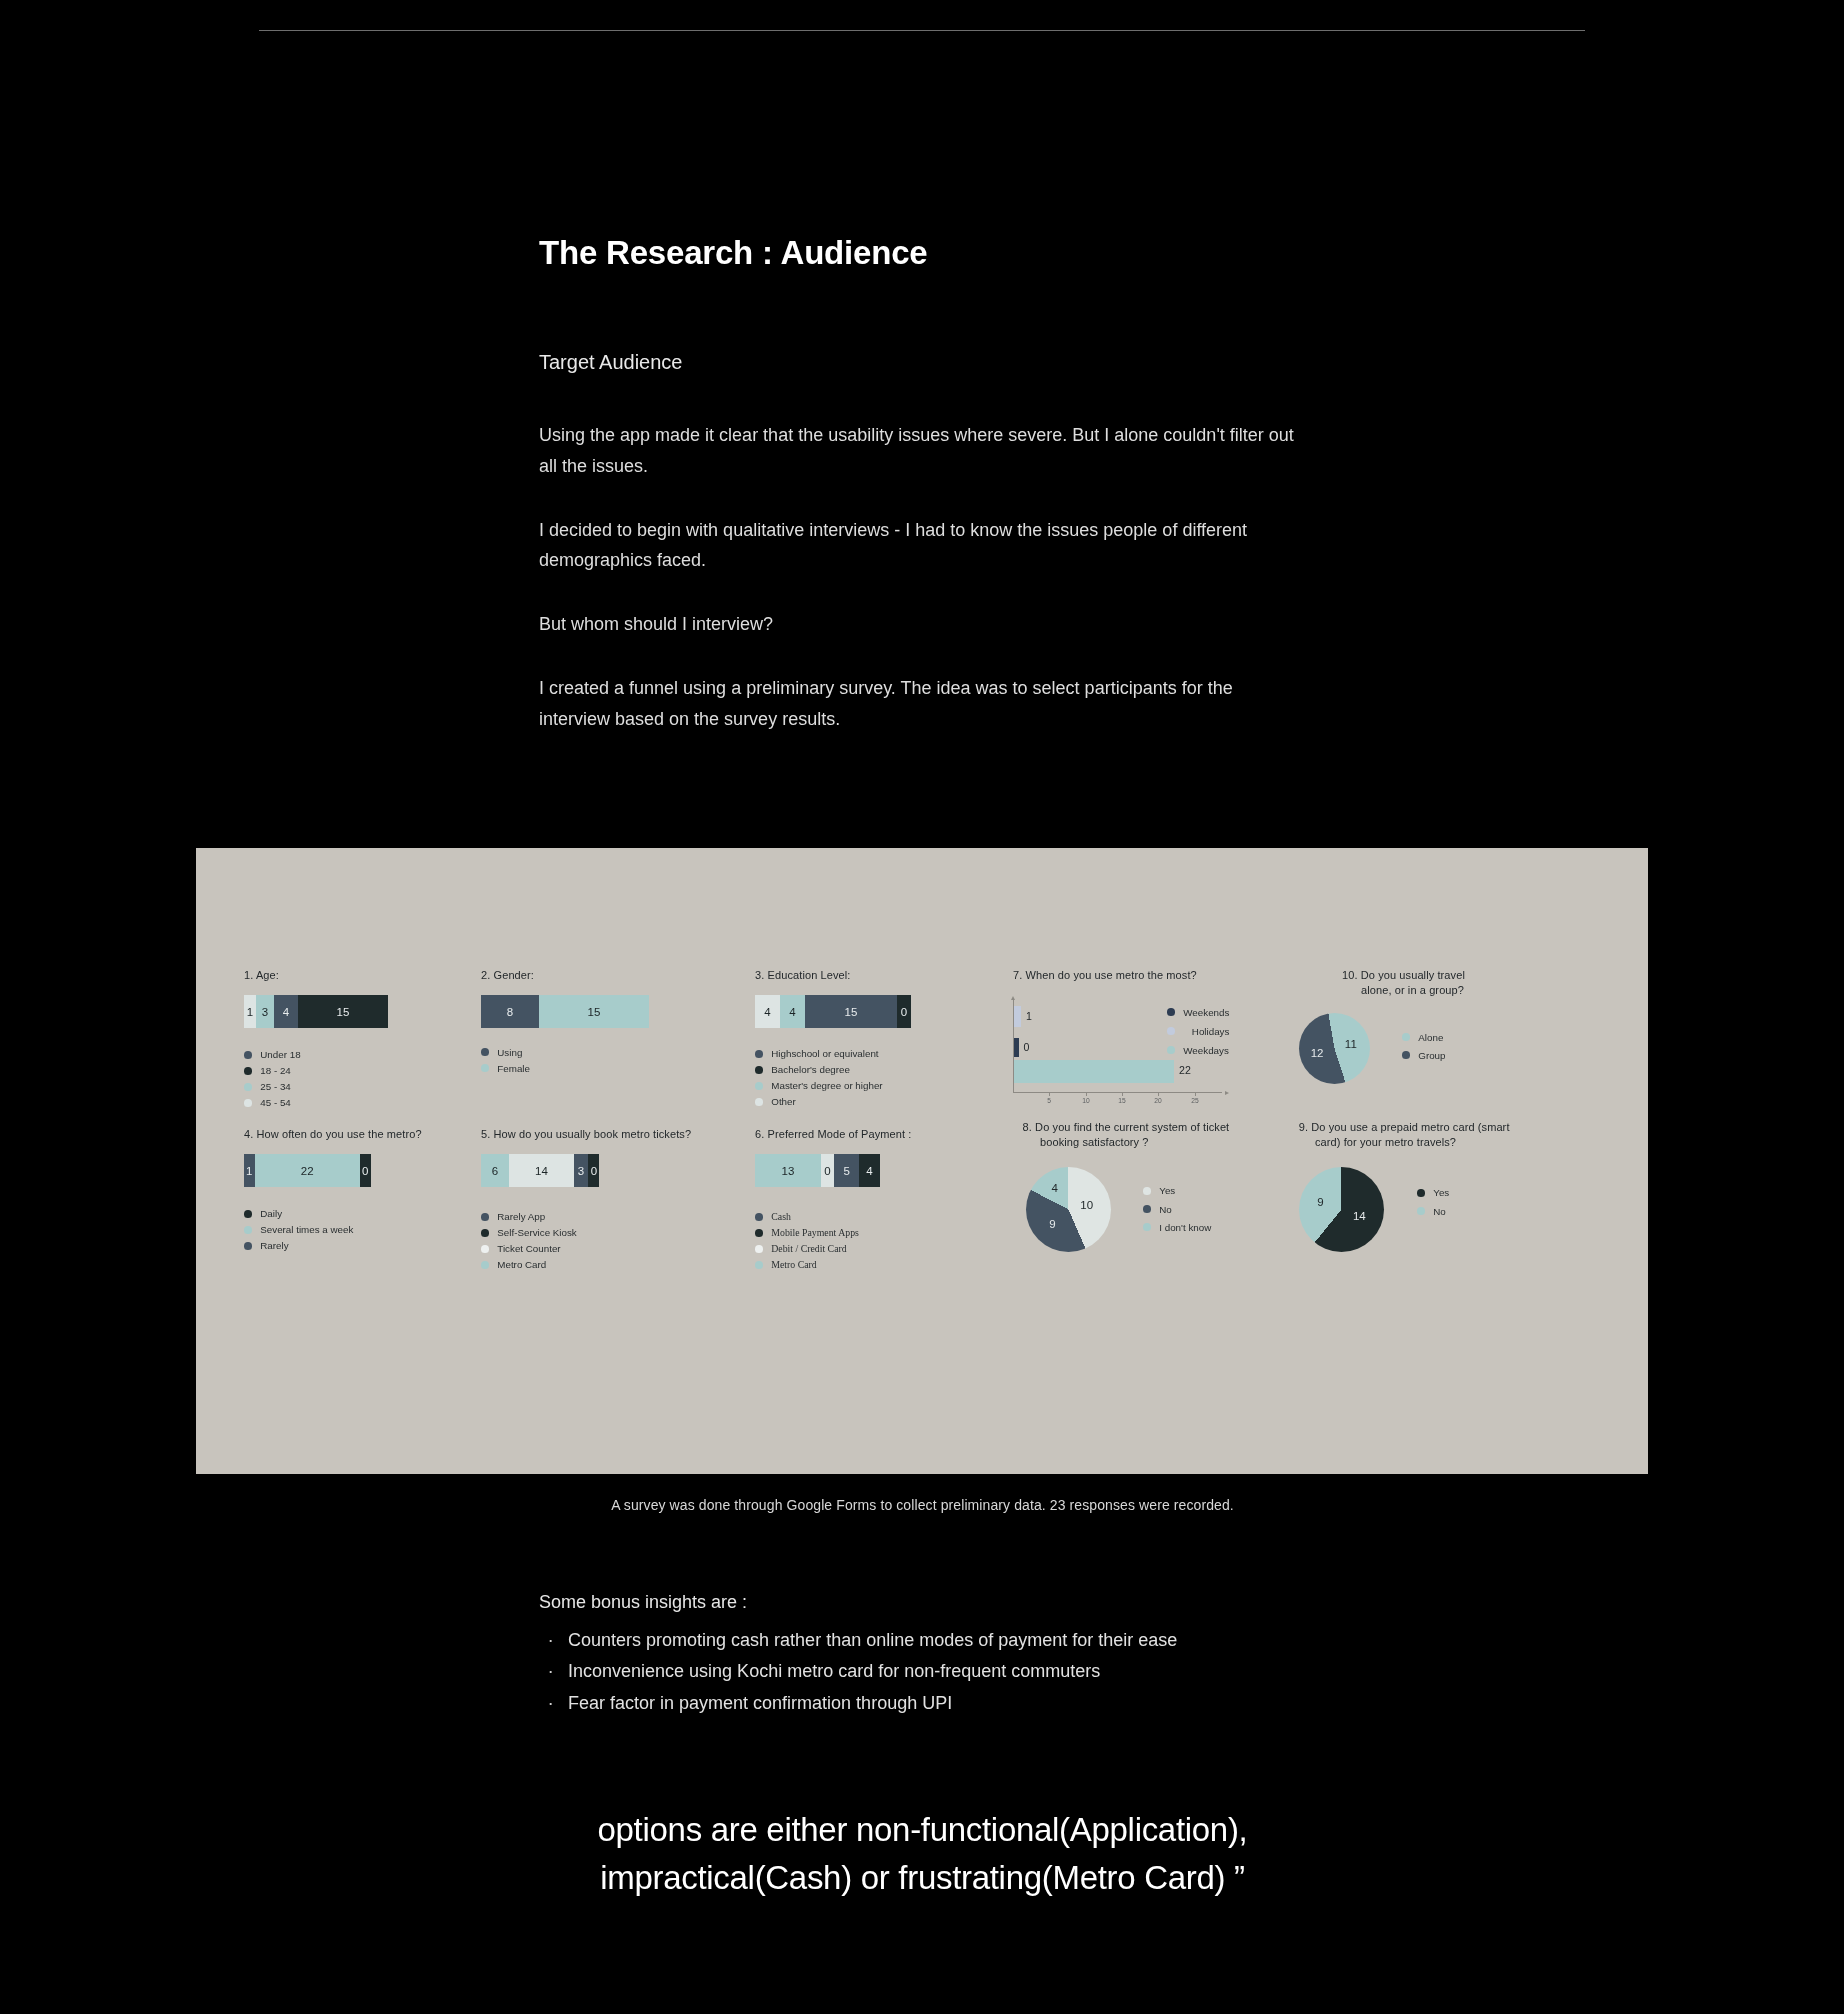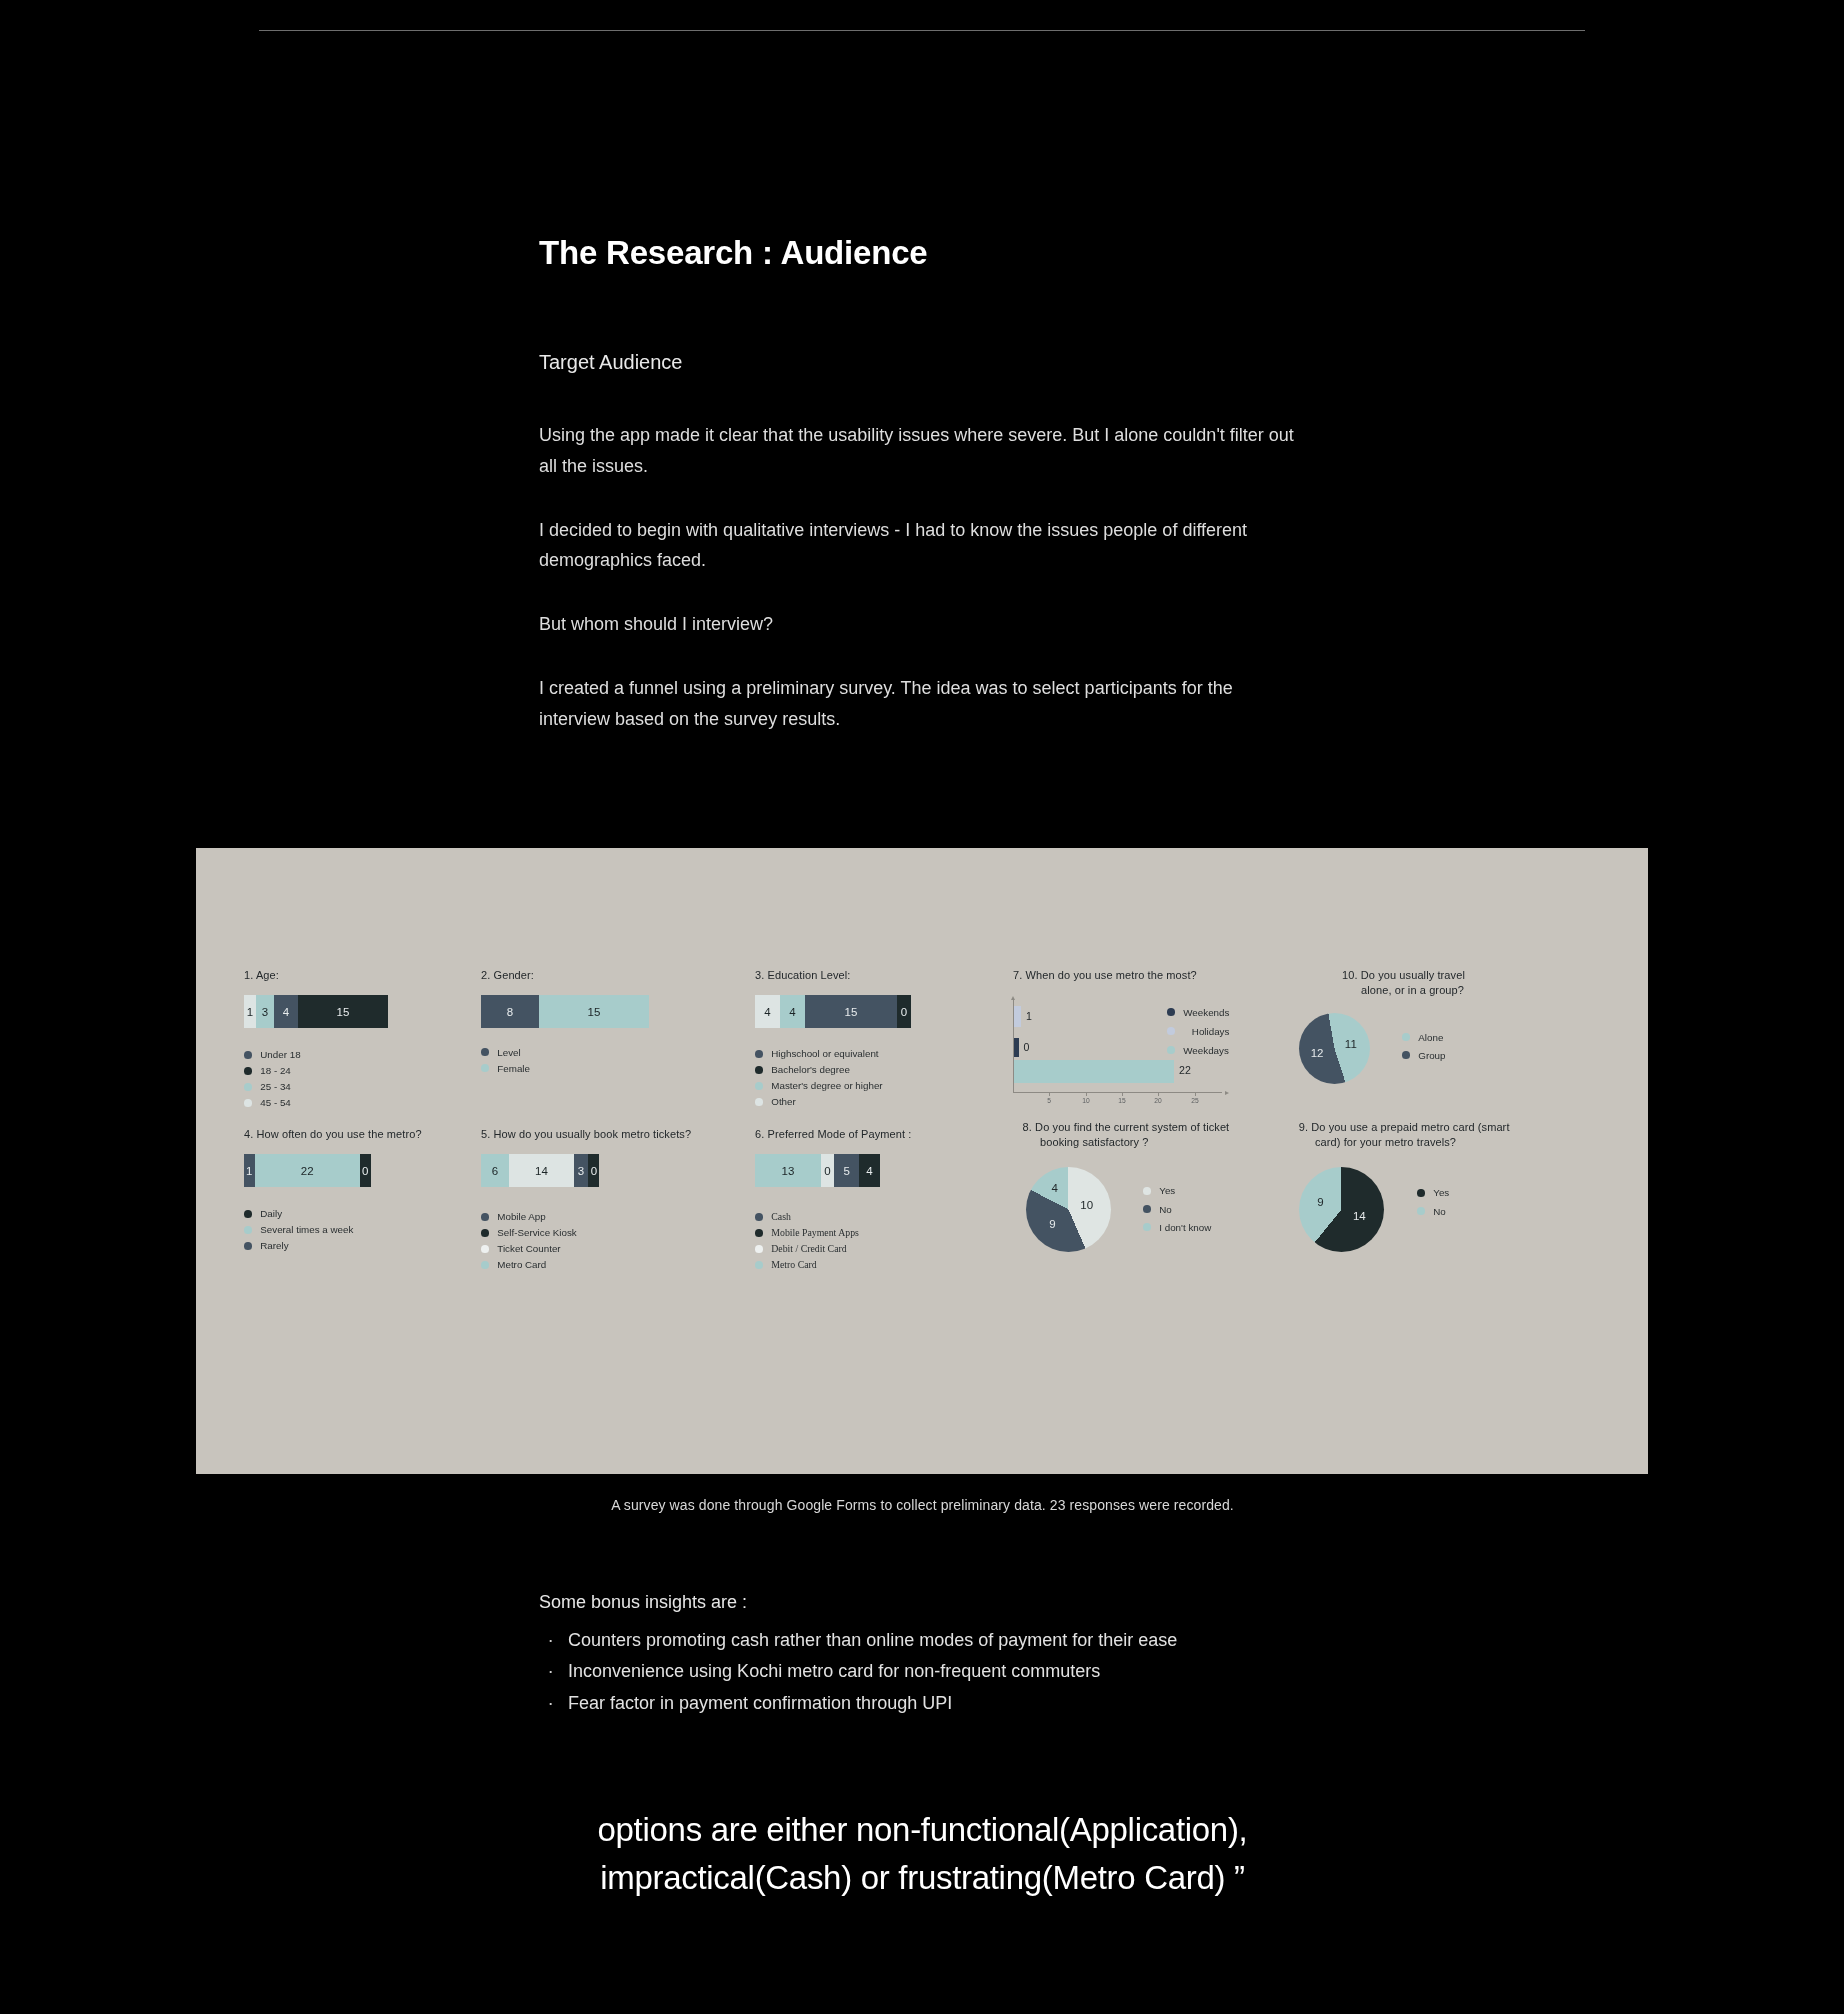--- a/index.html
+++ b/index.html
@@ -259,21 +259,21 @@
 
       <div class="chart-cell" style="left:237px; top:0px; width:192px;">
         <div class="q-title">2. Gender:</div>
         <div class="stack" id="s1" style="width:168px;">
             <div class="seg onDark" style="background: rgb(68, 83, 98); width: 58px; flex: 0 0 58px;">8</div>
             <div class="seg" style="background: rgb(167, 204, 203); width: 110px; flex: 0 0 110px;">15</div>
           </div>
         <div class="legend" id="l1" style="margin-top:16.3px;">
             <div class="li">
               <span class="dot" style="background: rgb(68, 83, 98);"></span>
-              <span class="lb">Level</span>
+              <span class="lb">Using</span>
             </div>
             <div class="li">
               <span class="dot" style="background: rgb(167, 204, 203);"></span>
               <span class="lb">Female</span>
             </div>
           </div>
       </div>
 
       <div class="chart-cell" style="left:511px; top:0px; width:221px;">
         <div class="q-title">3. Education Level:</div>
@@ -391,21 +391,21 @@
         <div class="q-title">5. How do you usually book metro tickets?</div>
         <div class="stack" id="s4" style="width:118px;">
             <div class="seg" style="background: rgb(167, 204, 203); width: 28px; flex: 0 0 28px;">6</div>
             <div class="seg" style="background: rgb(221, 228, 227); width: 65px; flex: 0 0 65px;">14</div>
             <div class="seg onDark" style="background: rgb(68, 83, 98); width: 14px; flex: 0 0 14px;">3</div>
             <div class="seg onDark" style="background: rgb(31, 43, 44); width: 12px; flex: 0 0 12px;">0</div>
           </div>
         <div class="legend" id="l4" style="margin-top:22px;">
             <div class="li">
               <span class="dot" style="background: rgb(68, 83, 98);"></span>
-              <span class="lb">Mobile App</span>
+              <span class="lb">Rarely App</span>
             </div>
             <div class="li">
               <span class="dot" style="background: rgb(31, 43, 44);"></span>
               <span class="lb">Self-Service Kiosk</span>
             </div>
             <div class="li">
               <span class="dot" style="background: rgb(238, 241, 240);"></span>
               <span class="lb">Ticket Counter</span>
             </div>
             <div class="li">

